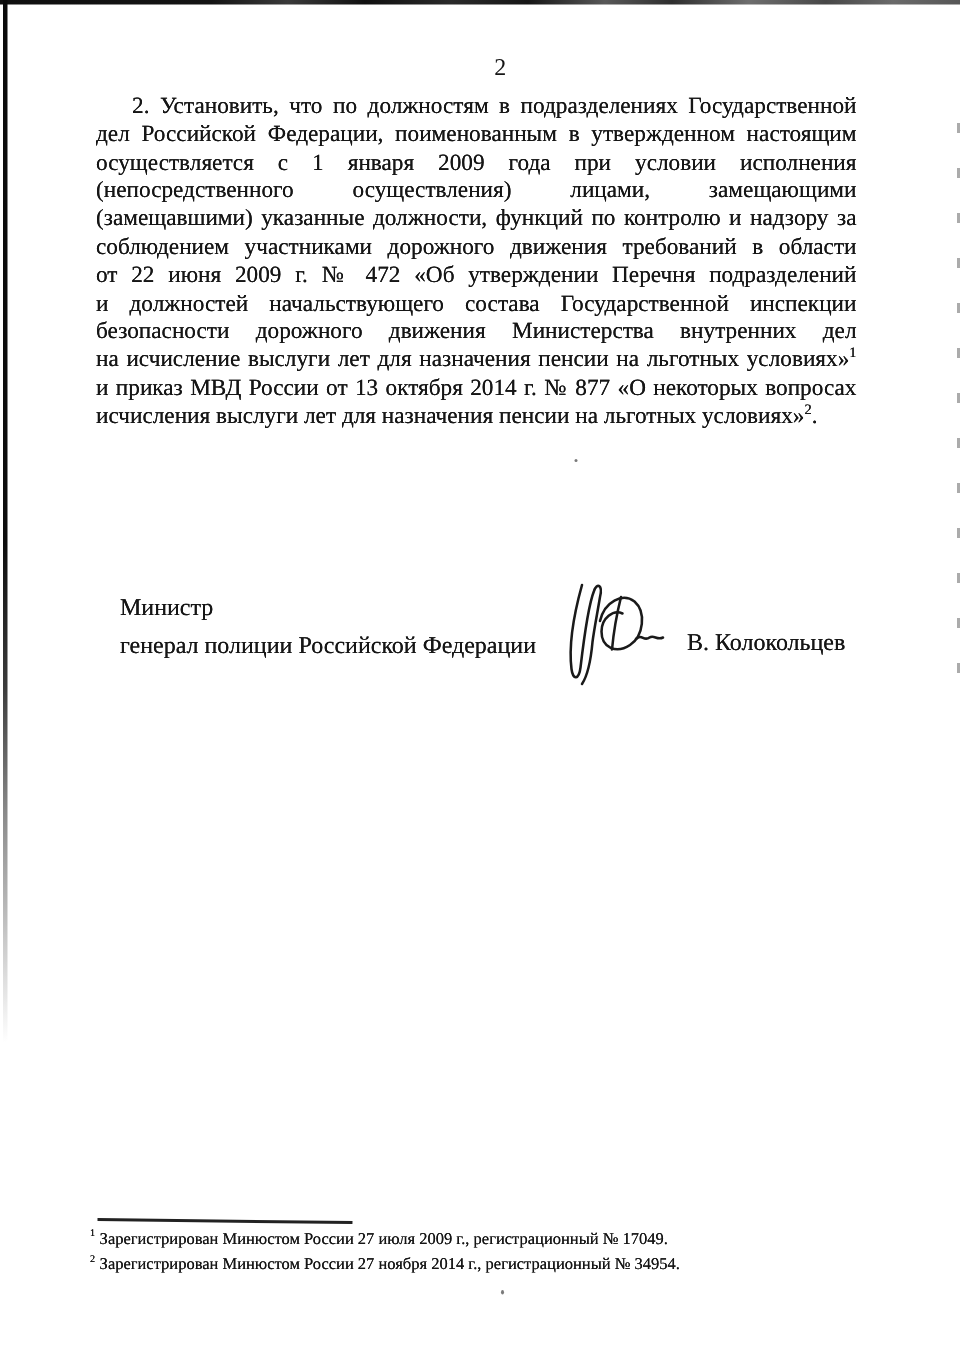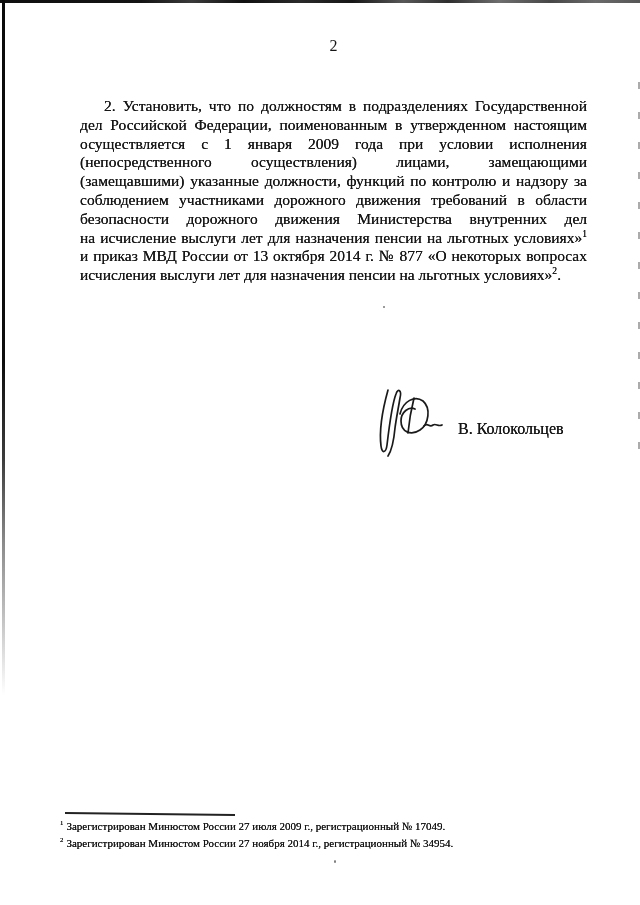--- a/index.html
+++ b/index.html
@@ -26,24 +26,23 @@
     opacity:.75;
   }
   .speck { position:absolute; background:#7a7a7a; border-radius:50%; }
 
   .page-number {
     position:absolute; top:37px; left:80px; width:507px;
     text-align:center; font-size:16px;
   }
 
   .body-text {
-    position:absolute; top:62px; left:80px; width:507px;
+    position:absolute; top:62px; left:64px; width:507px;
     font-size:15.5px; line-height:18.8px;
     text-shadow:0 0 .35px currentColor;
-    margin-top:35px;
   }
   .line { min-height:18.8px; }
   .line.just { text-align:justify; text-align-last:justify; }
   .line.ind  { text-indent:24px; }
   sup { font-size:62%; line-height:0; vertical-align:super; }
 
   .sig {
     position:absolute; top:394px; left:80px; width:507px; height:80px;
     font-size:16px; text-shadow:0 0 .35px currentColor;
   }
@@ -70,28 +69,34 @@
   <div class="body-text">
       <div class="para">
         <div class="line just ind"><span>2. Установить, что по должностям в подразделениях Государственной</span></div>
         <div class="line just"><span>дел Российской Федерации, поименованным в утвержденном настоящим</span></div>
         <div class="line just"><span>осуществляется с 1 января 2009 года при условии исполнения</span></div>
         <div class="line just"><span>(непосредственного осуществления) лицами, замещающими</span></div>
         <div class="line just"><span>(замещавшими) указанные должности, функций по контролю и надзору за</span></div>
         <div class="line just"><span>соблюдением участниками дорожного движения требований в области</span></div>
       </div>
       <div class="para">
+        <div class="line just"><span>от 22 июня 2009 г. № 472 «Об утверждении Перечня подразделений</span></div>
+        <div class="line just"><span>и должностей начальствующего состава Государственной инспекции</span></div>
         <div class="line just"><span>безопасности дорожного движения Министерства внутренних дел</span></div>
         <div class="line just"><span>на исчисление выслуги лет для назначения пенсии на льготных условиях»</span><sup>1</sup></div>
         <div class="line just"><span>и приказ МВД России от 13 октября 2014 г. № 877 «О некоторых вопросах</span></div>
         <div class="line"><span>исчисления выслуги лет для назначения пенсии на льготных условиях»</span><sup>2</sup><span>.</span></div>
       </div>
     </div>
 
   <div class="sig">
+    <div class="sig-titles">
+      <div>Министр</div>
+      <div>генерал полиции Российской Федерации</div>
+    </div>
     <svg class="sig-scrawl" width="80" height="74" viewBox="0 0 80 74">
       <g fill="none" stroke="#1a1a1a" stroke-width="1.7" stroke-linecap="round">
         <path d="M18,4 C13,22 9,44 11,60 C12,68 16,67 17,59 C19,42 22,18 26,8 C28,2 32,4 30,12 C28,24 26,34 25,42 C24,53 22,64 18,70"></path>
         <path d="M30,28 C33,15 45,9 53,15 C61,22 59,38 50,44 C41,50 31,46 31,35 C31,26 39,20 45,23"></path>
         <path d="M44,12 C41,24 39,36 38,47"></path>
         <path d="M54,40 C58,36 59,42 63,39 C66,37 68,41 72,39"></path>
       </g>
     </svg>
     <div class="sig-name">В. Колокольцев</div>
   </div>

